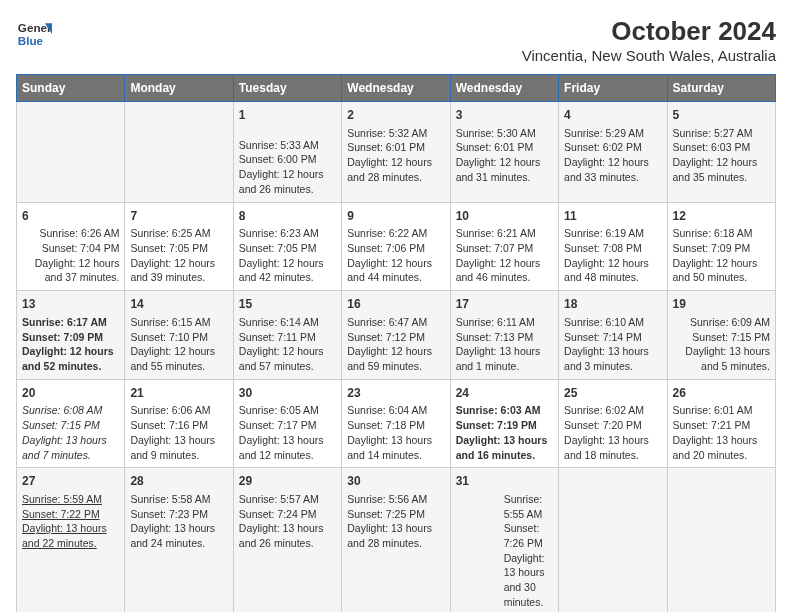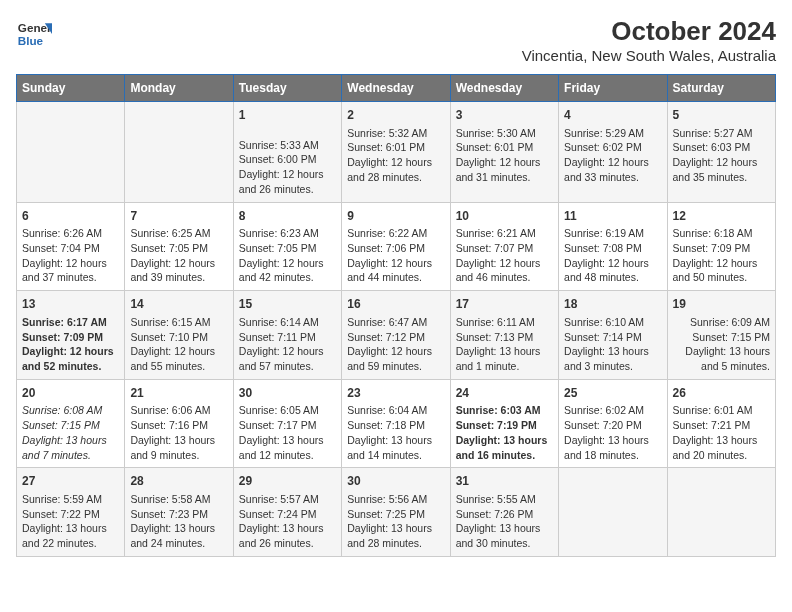--- a/index.html
+++ b/index.html
@@ -145,21 +145,21 @@
           <span class="day-num">5</span>
           <div class="cell-content" style="white-space: pre-line;">Sunrise: 5:27 AM
 Sunset: 6:03 PM
 Daylight: 12 hours
 and 35 minutes.</div>
         </td>
       </tr>
       <tr>
         <td>
           <span class="day-num">6</span>
-          <div class="cell-content" style="white-space: pre-line;">Sunrise: 6:26 AM
+          <div class="cell-content" style="white-space: pre-line; text-align: right;">Sunrise: 6:26 AM
 Sunset: 7:04 PM
 Daylight: 12 hours
 and 37 minutes.</div>
         </td>
         <td>
           <span class="day-num">7</span>
           <div class="cell-content" style="white-space: pre-line;">Sunrise: 6:25 AM
 Sunset: 7:05 PM
 Daylight: 12 hours
 and 39 minutes.</div>
@@ -298,21 +298,21 @@
           <span class="day-num">26</span>
           <div class="cell-content" style="white-space: pre-line;">Sunrise: 6:01 AM
 Sunset: 7:21 PM
 Daylight: 13 hours
 and 20 minutes.</div>
         </td>
       </tr>
       <tr>
         <td>
           <span class="day-num">27</span>
-          <div class="cell-content" style="white-space: pre-line;">Sunrise: 5:59 AM
+          <div class="cell-content" style="white-space: pre-line; text-decoration: underline;">Sunrise: 5:59 AM
 Sunset: 7:22 PM
 Daylight: 13 hours
 and 22 minutes.</div>
         </td>
         <td>
           <span class="day-num">28</span>
           <div class="cell-content" style="white-space: pre-line;">Sunrise: 5:58 AM
 Sunset: 7:23 PM
 Daylight: 13 hours
 and 24 minutes.</div>
@@ -326,21 +326,21 @@
         </td>
         <td>
           <span class="day-num">30</span>
           <div class="cell-content" style="white-space: pre-line;">Sunrise: 5:56 AM
 Sunset: 7:25 PM
 Daylight: 13 hours
 and 28 minutes.</div>
         </td>
         <td>
           <span class="day-num">31</span>
-          <div class="cell-content" style="white-space: pre-line;">Sunrise: 5:55 AM
+          <div class="cell-content" style="white-space: pre-line; margin-left: 48px;">Sunrise: 5:55 AM
 Sunset: 7:26 PM
 Daylight: 13 hours
 and 30 minutes.</div>
         </td>
         <td class="empty"></td>
         <td class="empty"></td>
       </tr>
     </tbody>
 </table>
 

